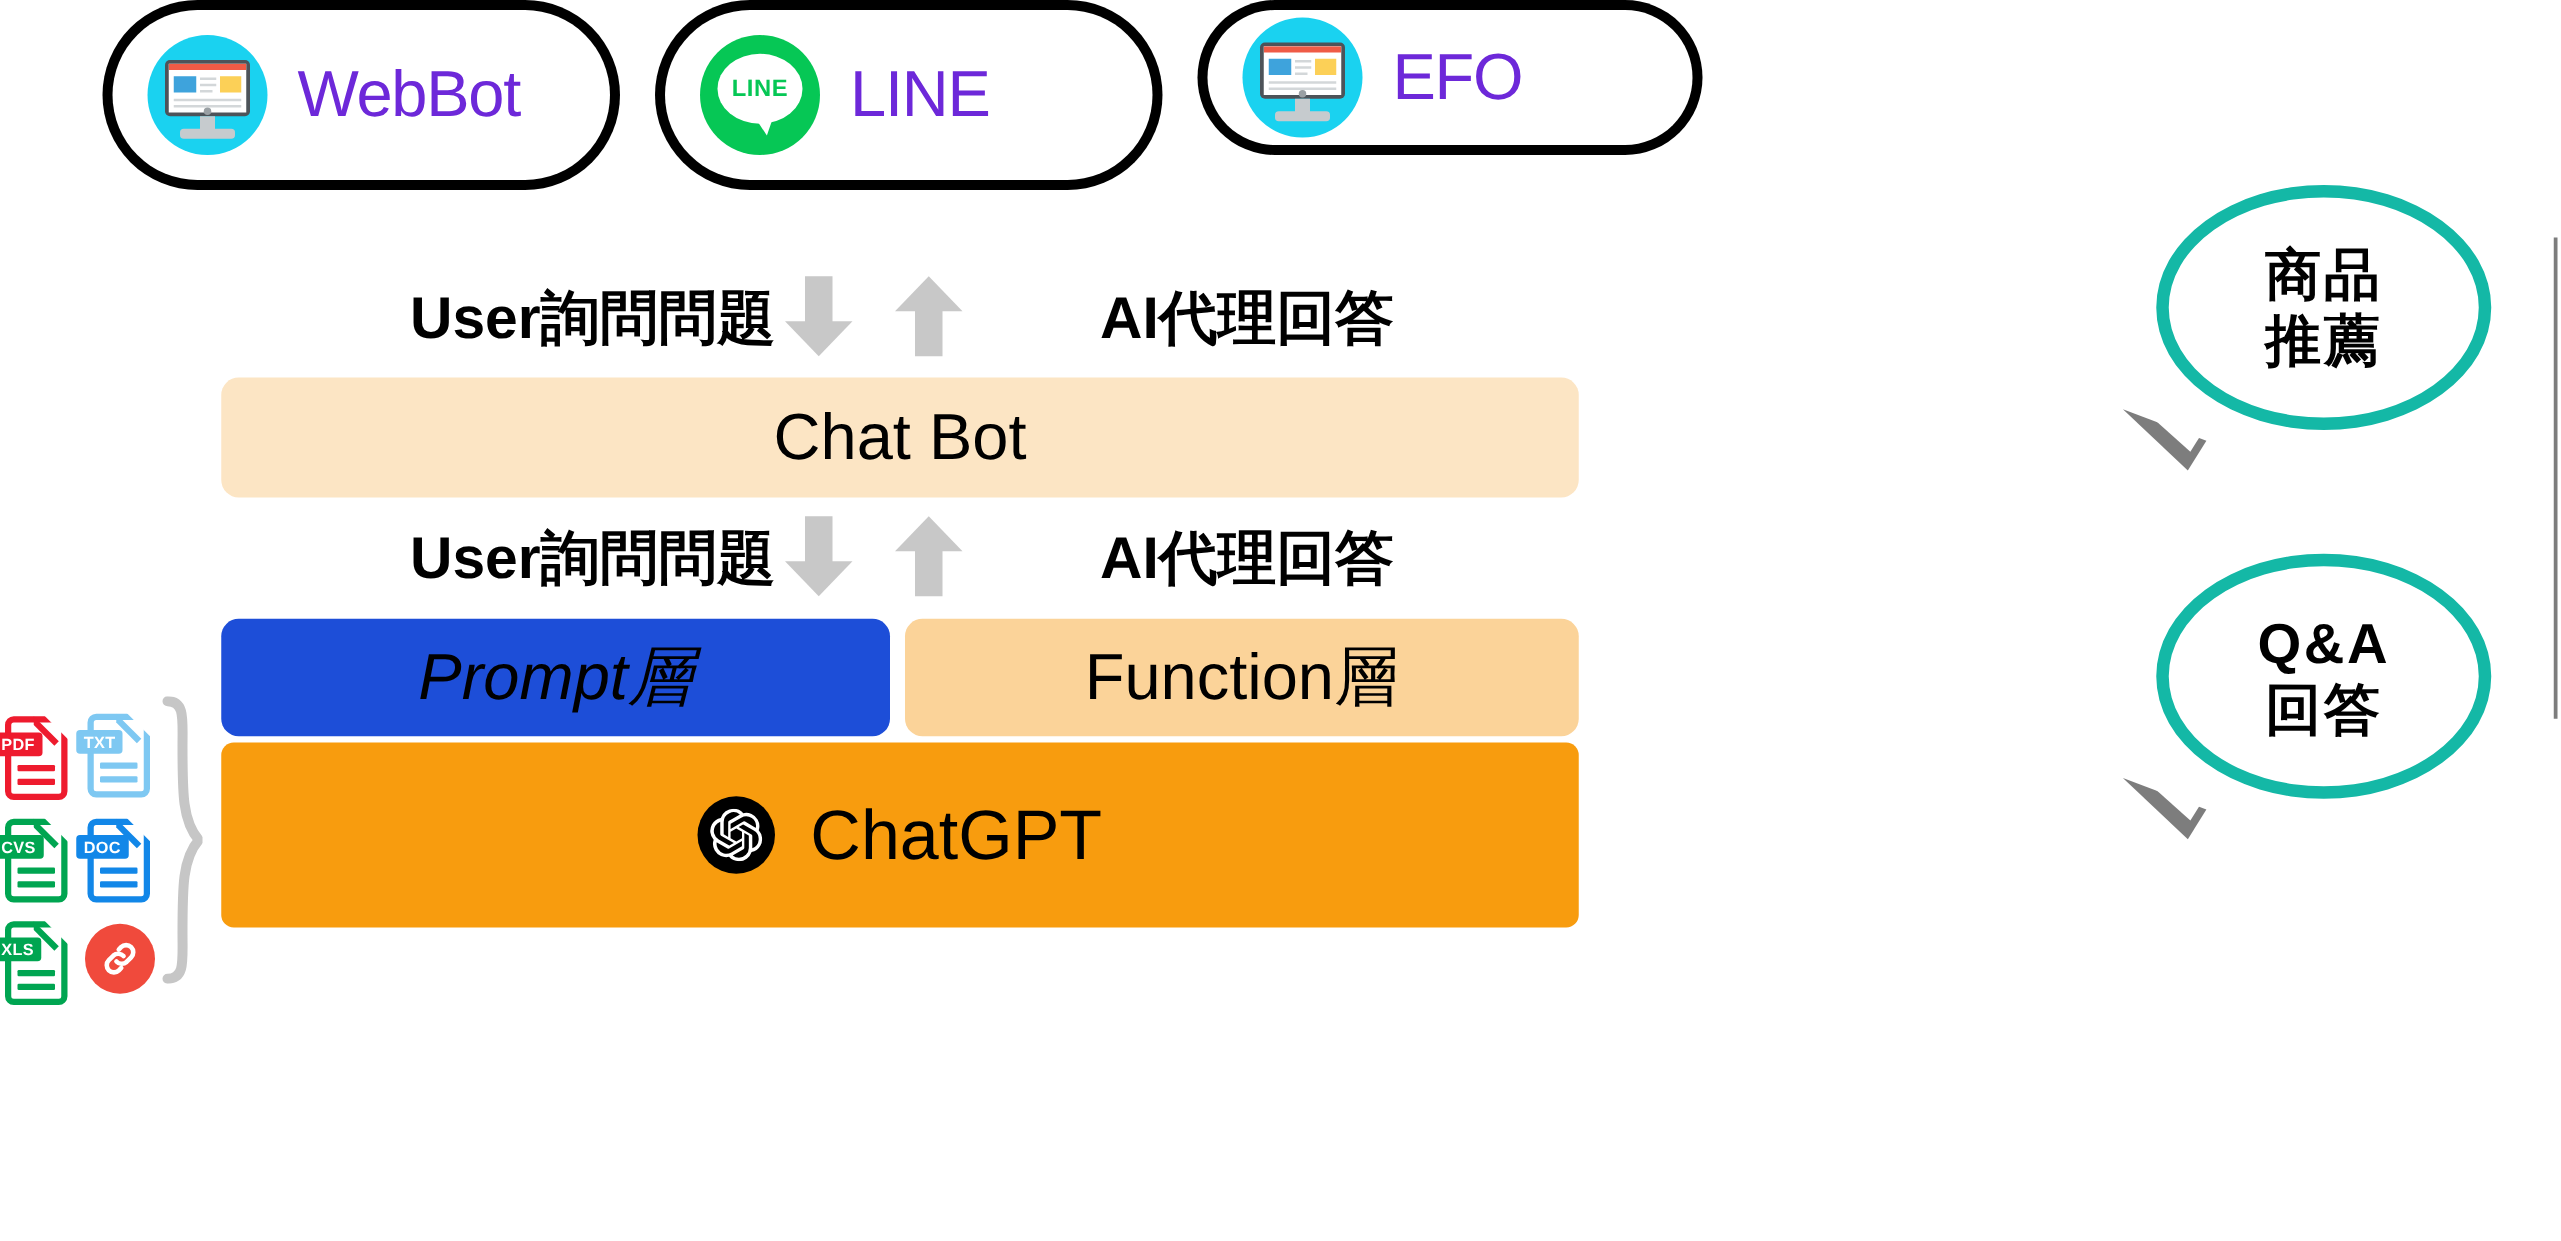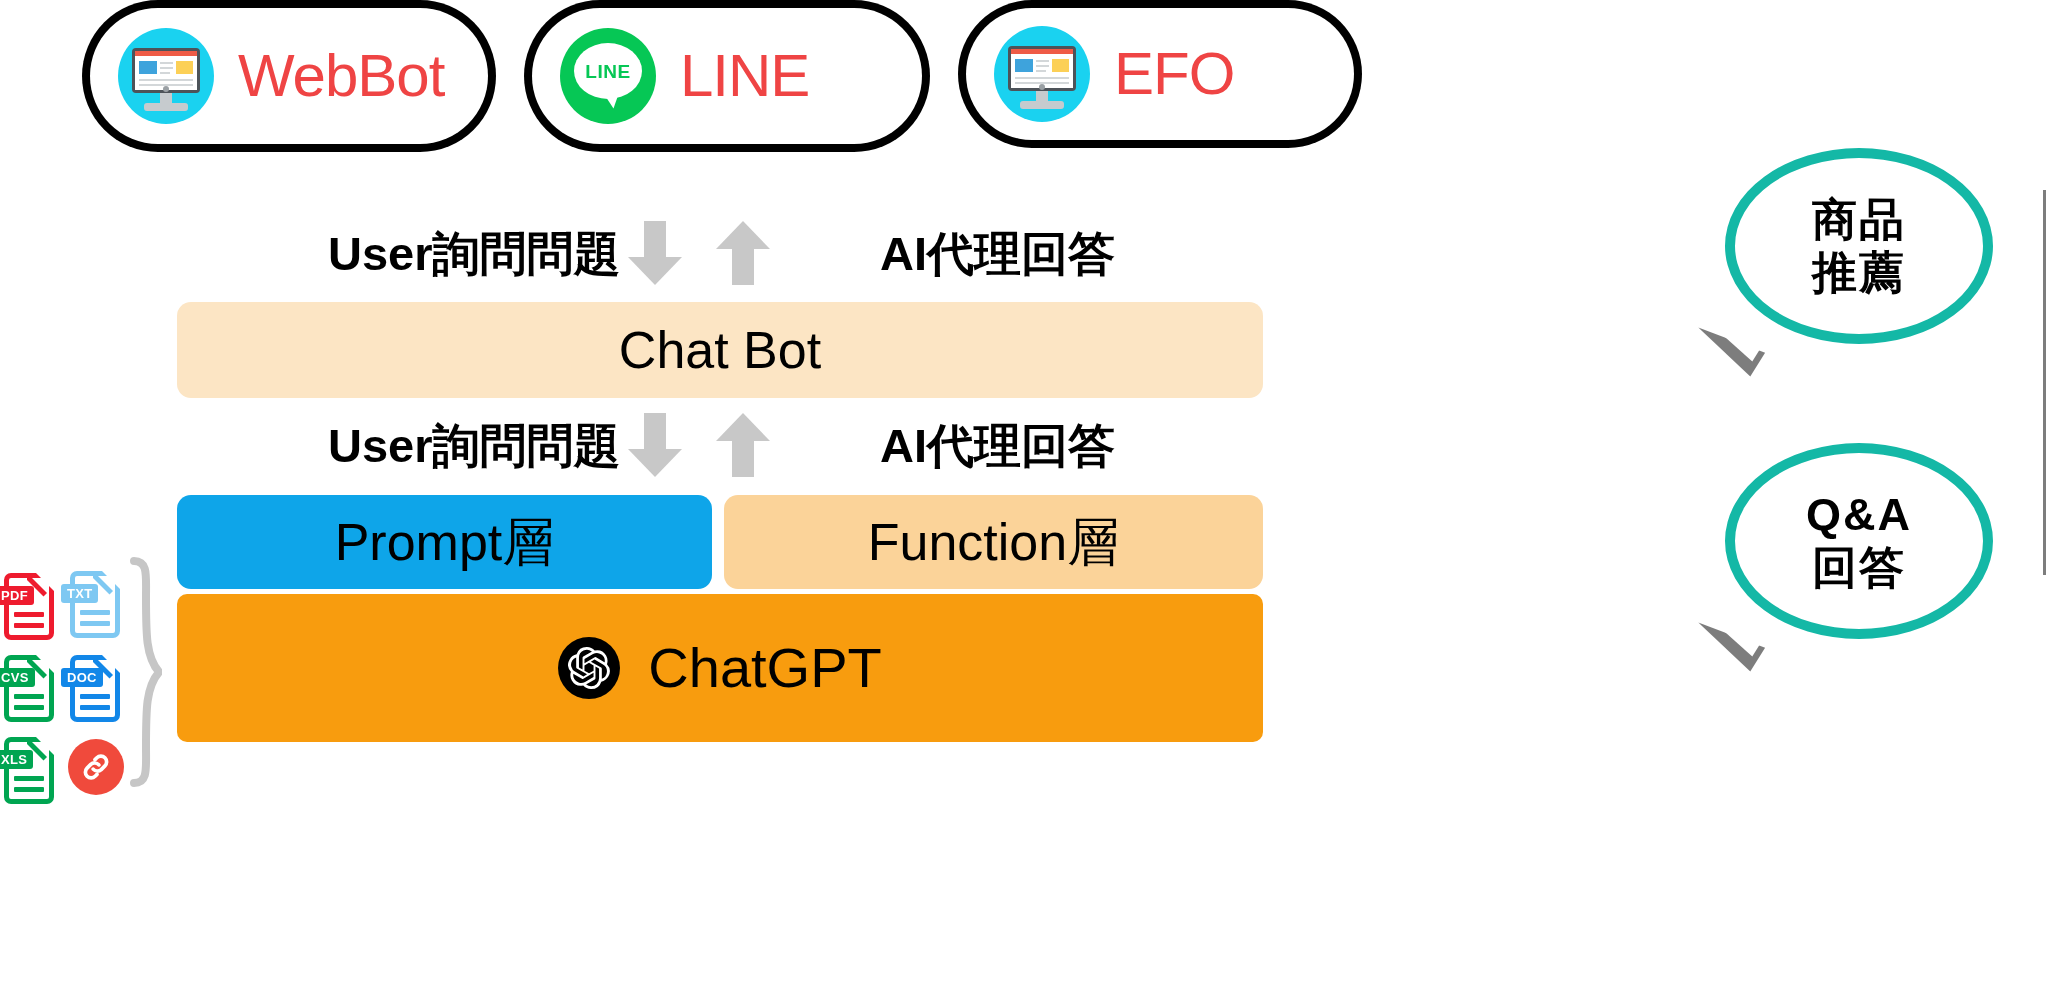--- a/index.html
+++ b/index.html
@@ -41,31 +41,31 @@
     width: 100%;
     height: 100%;
     background: #ffffff;
     border-radius: 82px;
     display: flex;
     align-items: center;
     gap: 24px;
     padding-left: 28px;
   }
   .pill-label {
-    font-size: 60px;
+    font-size: 52px;
     font-weight: 400;
-    color: #ef4444;
+    color: #6d28d9;
     letter-spacing: -1px;
     line-height: 1;
     white-space: nowrap;
   }
 
   #pill-webbot { left: 82px;  top: 0px;   width: 414px; height: 152px; }
   #pill-line   { left: 524px; top: 0px;   width: 406px; height: 152px; }
-  #pill-efo    { left: 958px; top: 0px;   width: 404px; height: 148px; }
+  #pill-efo    { left: 958px; top: 0px;   width: 404px; height: 124px; }
 
   #pill-webbot .pill-inner { border-radius: 82px 82px 82px 82px; }
 
   
   .icon-web {
     width: 96px; height: 96px;
     border-radius: 50%;
     background: #1ad2f0;
     flex: 0 0 auto;
     position: relative;
@@ -185,21 +185,21 @@
   }
   .bar-text {
     font-size: 52px;
     color: #000000;
     font-weight: 400;
     line-height: 1;
     white-space: nowrap;
   }
 
   #bar-chatbot  { left: 177px; top: 302px; width: 1086px; height: 96px; background: #fce5c4; }
-  #bar-prompt   { left: 177px; top: 495px; width: 535px;  height: 94px; background: #0ea5e9; }
+  #bar-prompt   { left: 177px; top: 495px; width: 535px;  height: 94px; background: #1d4ed8; font-style: italic; }
   #bar-function { left: 724px; top: 495px; width: 539px;  height: 94px; background: #fbd399; }
   #bar-chatgpt  { left: 177px; top: 594px; width: 1086px; height: 148px; background: #f89c0e; border-radius: 10px; }
 
   #bar-chatgpt .gpt-wrap {
     display: flex;
     align-items: center;
     gap: 28px;
     text-align: right;
   }
   .gpt-logo {

